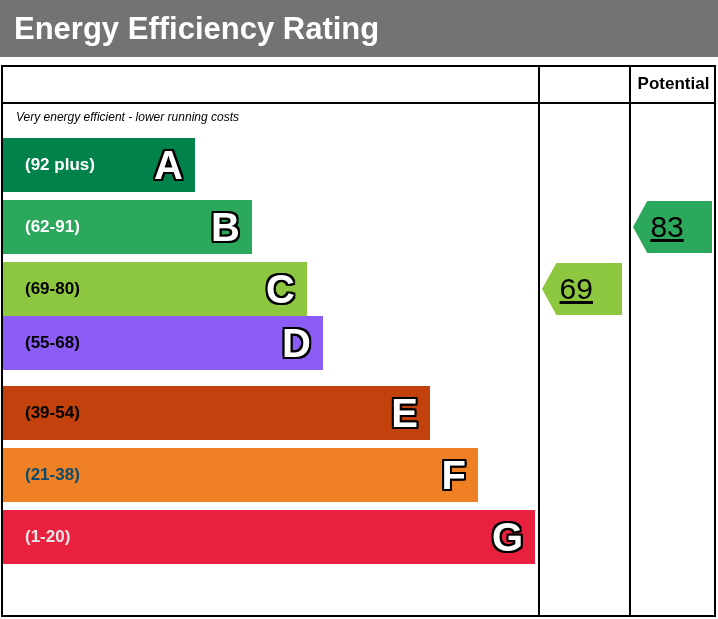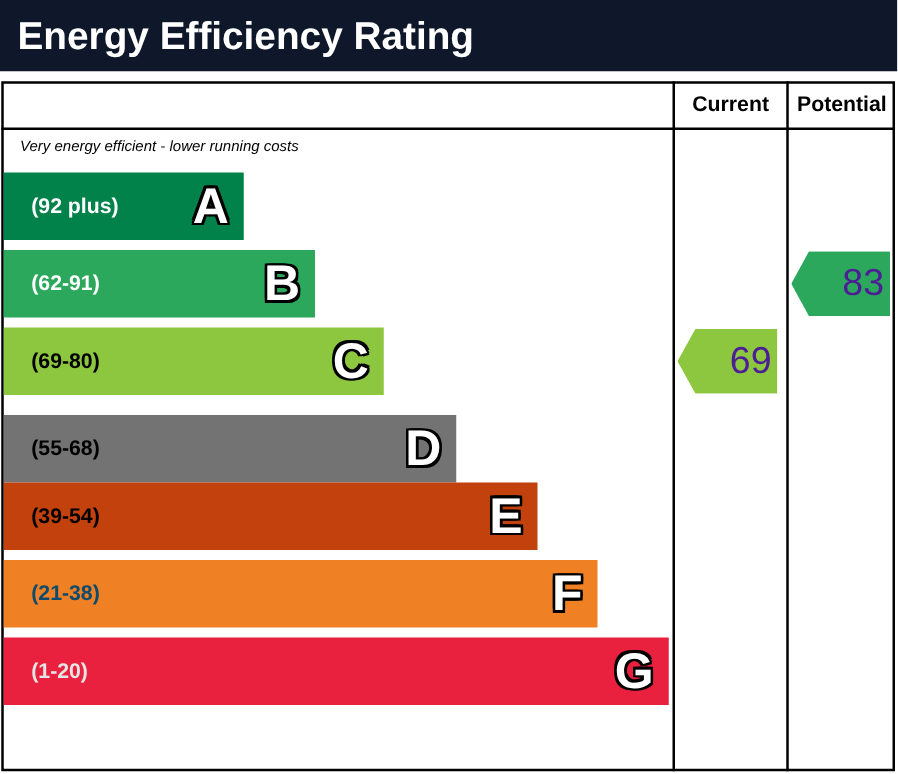--- a/index.html
+++ b/index.html
@@ -20,21 +20,21 @@
     overflow: hidden;
   }
 
   
   .title-bar {
     position: absolute;
     left: 0;
     top: 0;
     width: 718px;
     height: 57px;
-    background: #0f172a;
+    background: #737373;
     box-sizing: border-box;
   }
   .title-text {
     position: absolute;
     left: 14px;
     top: 50%;
     transform: translateY(-50%);
     color: #ffffff;
     font-size: 31px;
     font-weight: bold;
@@ -144,60 +144,60 @@
     position: absolute;
     height: 52px;
     clip-path: polygon(0% 50%, 18% 0%, 100% 0%, 100% 100%, 18% 100%);
   }
   .rating-arrow .value {
     position: absolute;
     left: 22%;
     right: 6%;
     top: 50%;
     transform: translateY(-50%);
-    text-align: right;
-    color: #4c1d95;
+    text-align: left;
+    color: #000000;
     font-size: 30px;
     font-weight: normal;
     line-height: 1;
+    text-decoration: underline;
   }
 </style>
 </head>
 <body>
 
 <div id="epc-chart">
 
   <div class="title-bar">
     <div class="title-text">Energy Efficiency Rating</div>
   </div>
 
   <div class="table-frame"></div>
   <div class="col-sep current"></div>
   <div class="col-sep potential"></div>
   <div class="header-rule"></div>
 
-  <div class="col-header current">Current</div>
   <div class="col-header potential">Potential</div>
 
   <div class="caption top">Very energy efficient - lower running costs</div>
 
   <div class="bands" id="bands-container">
       <div class="band" style="width: 192px; top: 0px; background: rgb(0, 130, 74);">
         <span class="band-range" style="color: rgb(255, 255, 255);">(92 plus)</span>
         <span class="band-letter">A</span>
       </div>
       <div class="band" style="width: 249px; top: 62px; background: rgb(44, 168, 92);">
         <span class="band-range" style="color: rgb(255, 255, 255);">(62-91)</span>
         <span class="band-letter">B</span>
       </div>
       <div class="band" style="width: 304px; top: 124px; background: rgb(141, 198, 63);">
         <span class="band-range" style="color: rgb(0, 0, 0);">(69-80)</span>
         <span class="band-letter">C</span>
       </div>
-      <div class="band" style="width: 362px; top: 194px; background: #737373;">
+      <div class="band" style="width: 320px; top: 178px; background: #8b5cf6;">
         <span class="band-range" style="color: rgb(0, 0, 0);">(55-68)</span>
         <span class="band-letter">D</span>
       </div>
       <div class="band" style="width: 427px; top: 248px; background: #c2410c;">
         <span class="band-range" style="color: rgb(0, 0, 0);">(39-54)</span>
         <span class="band-letter">E</span>
       </div>
       <div class="band" style="width: 475px; top: 310px; background: rgb(239, 128, 35);">
         <span class="band-range" style="color: #0c4a6e;">(21-38)</span>
         <span class="band-letter">F</span>

